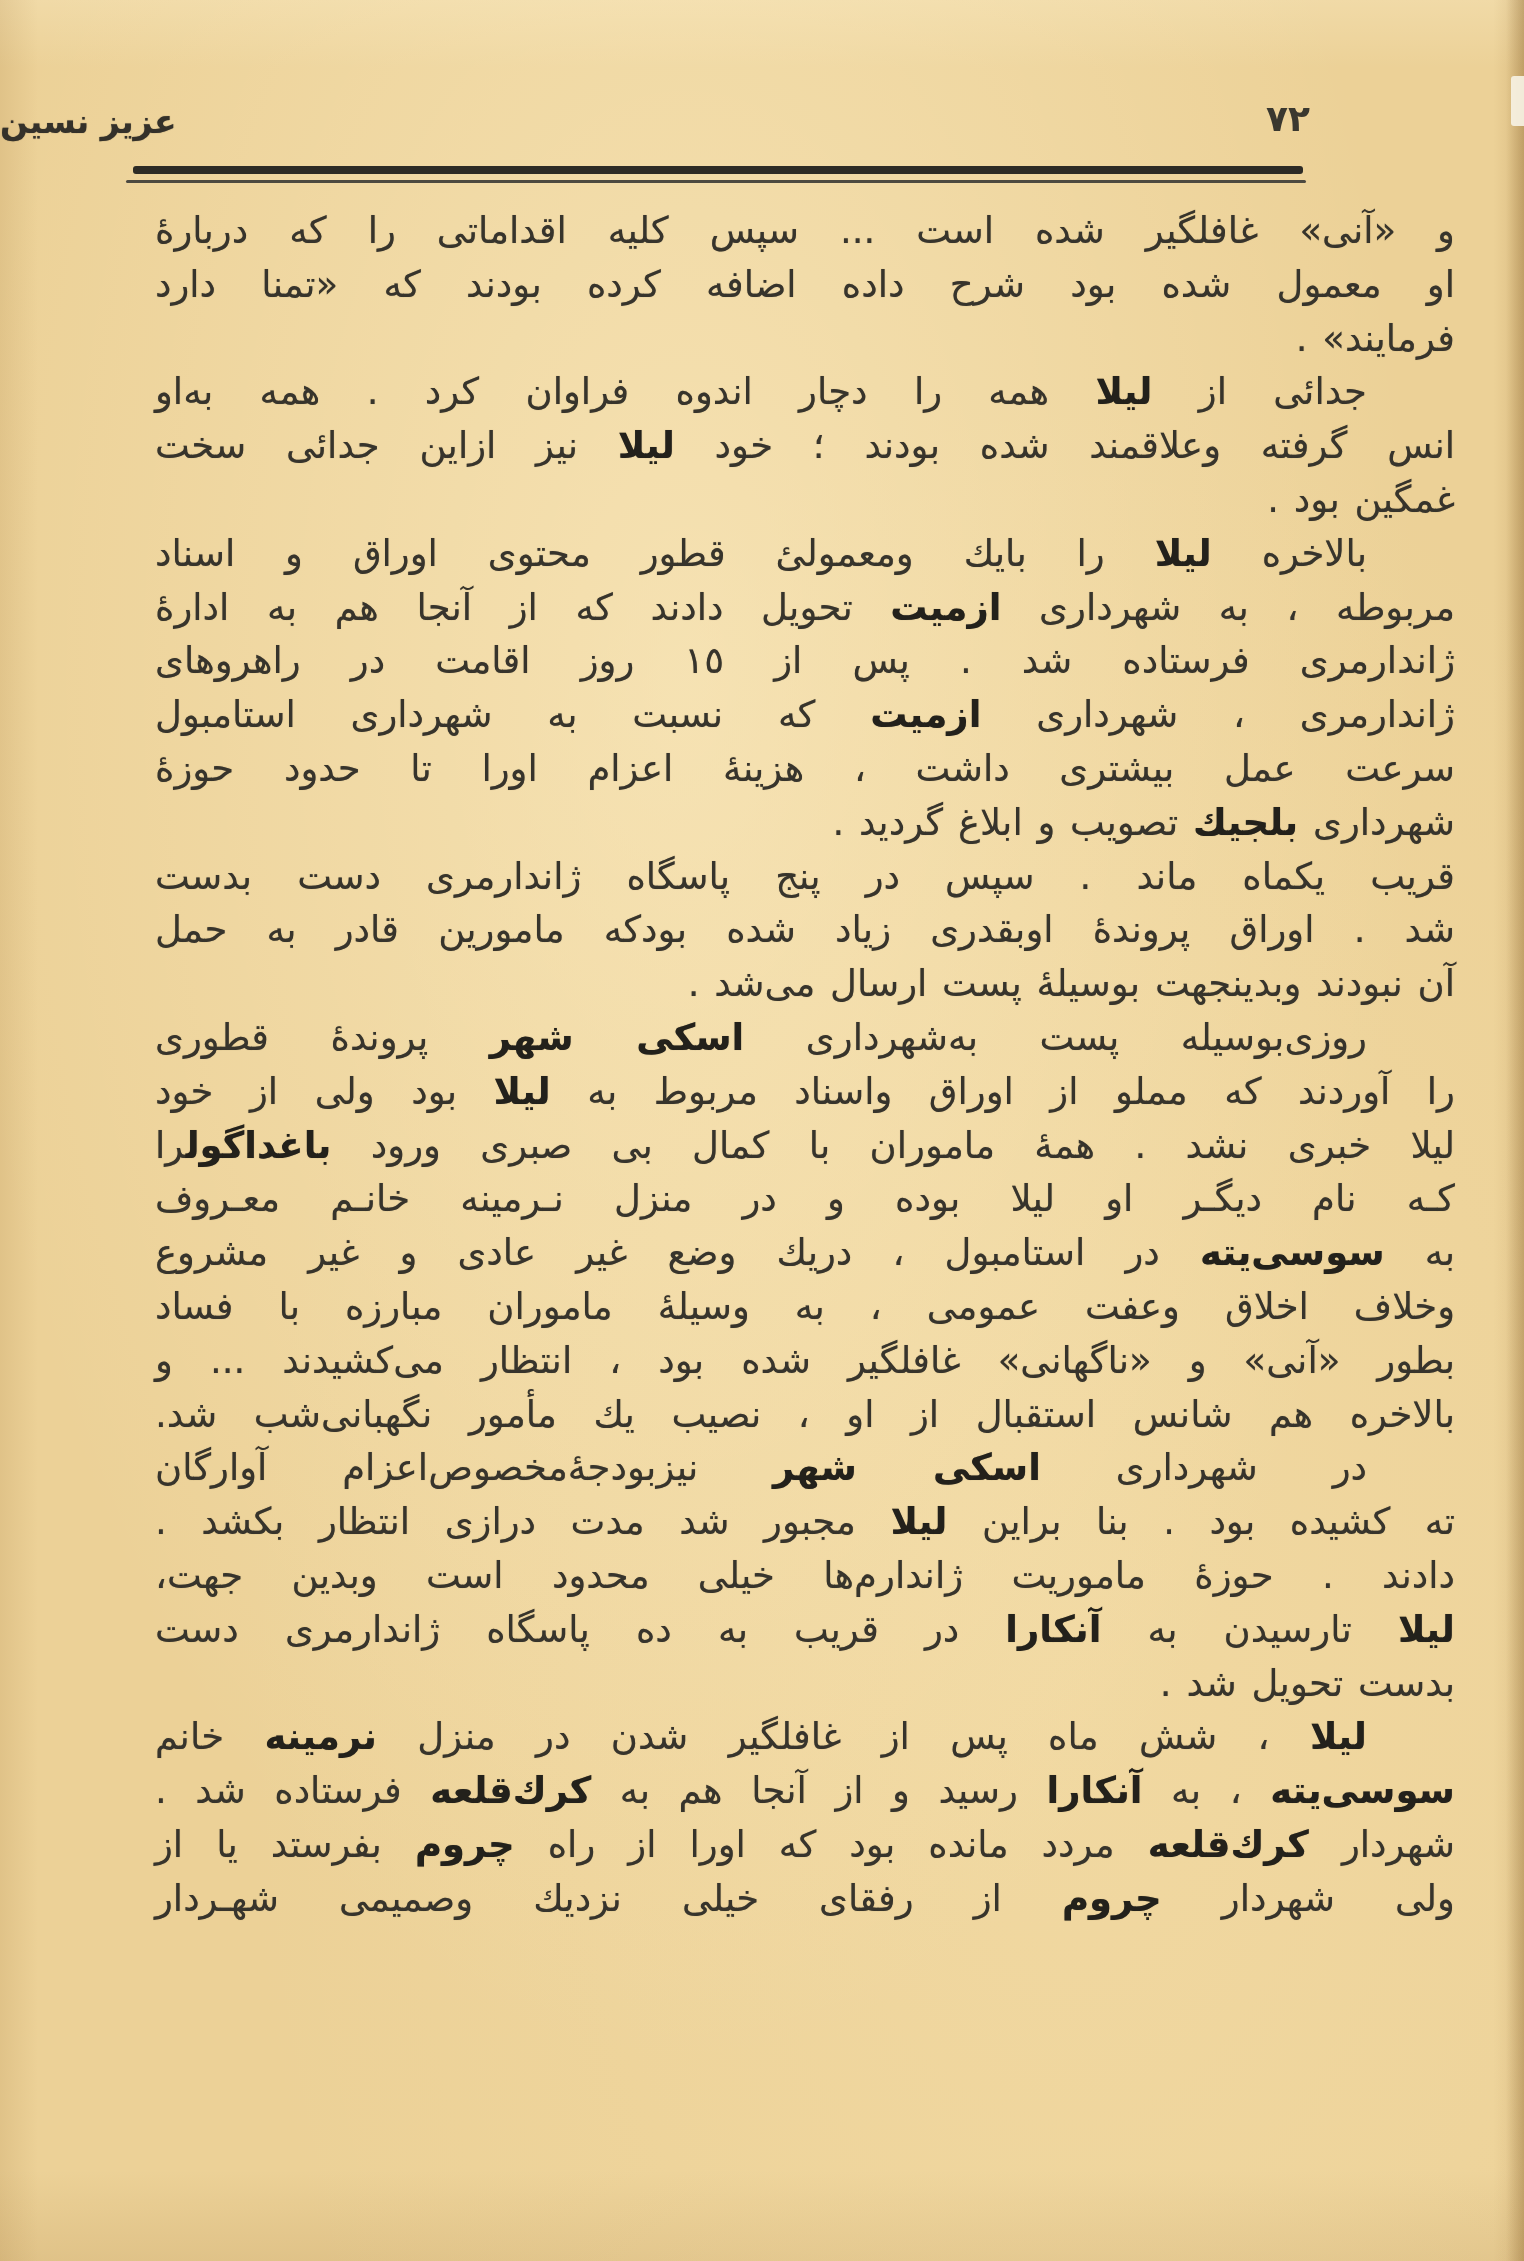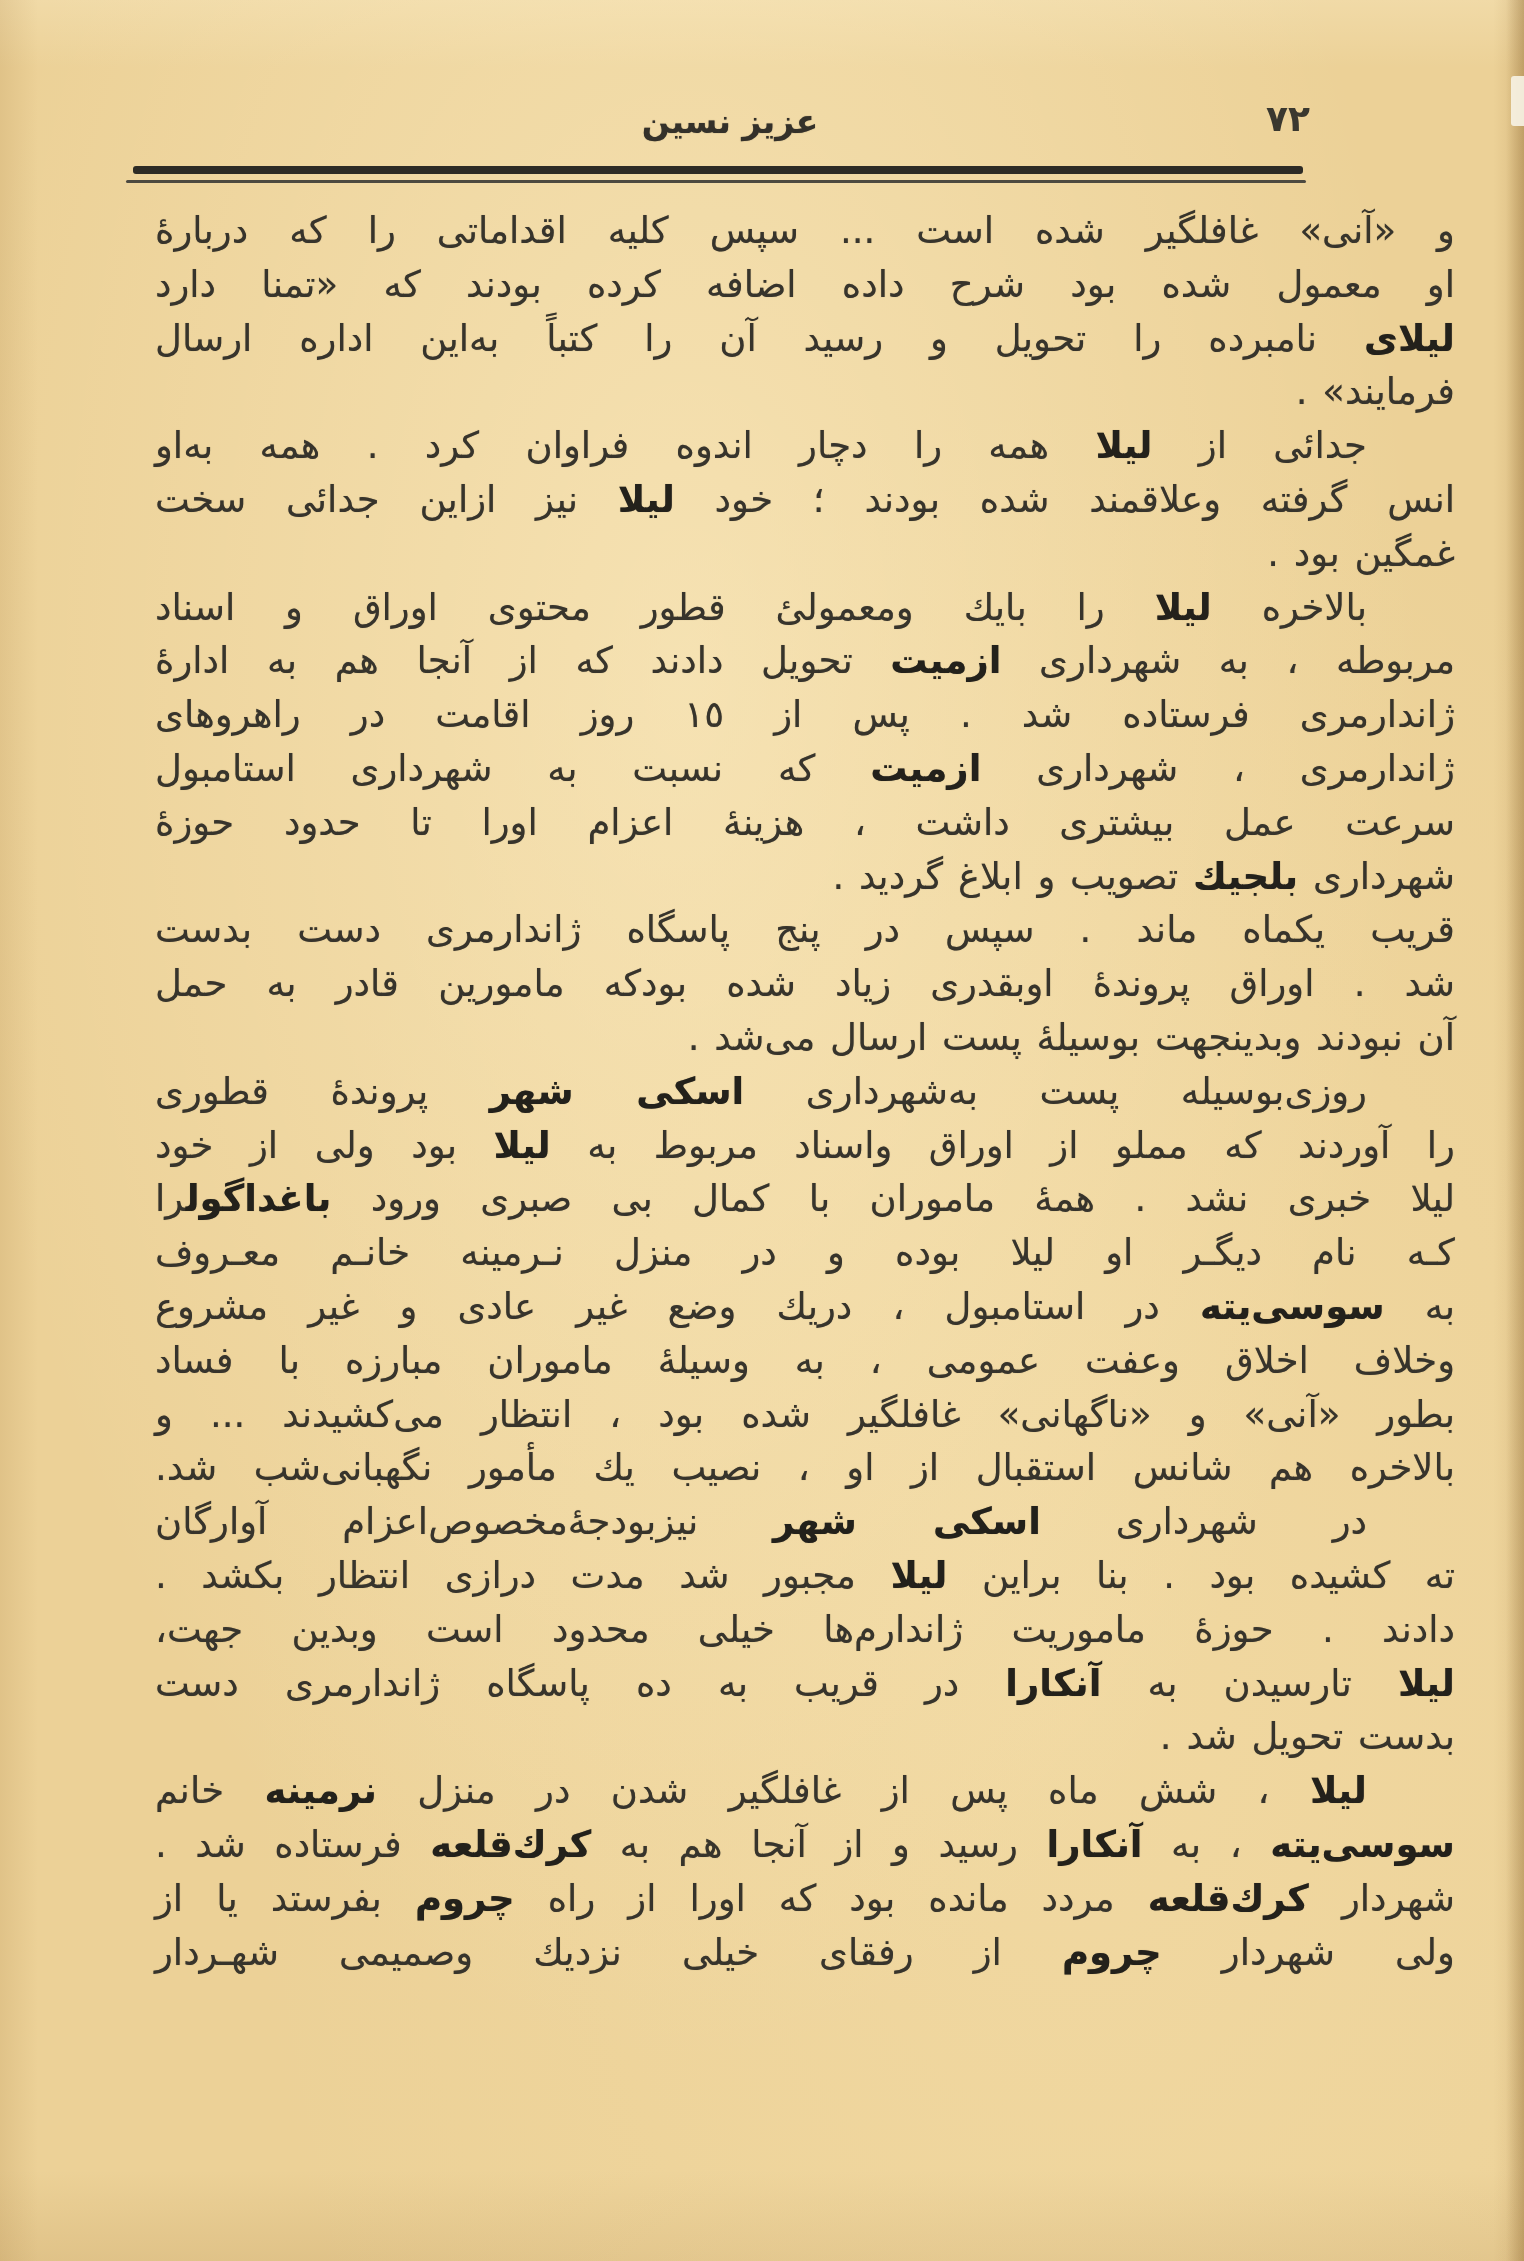--- a/index.html
+++ b/index.html
@@ -27,21 +27,21 @@
     position:absolute; top:76px; right:0; width:13px; height:50px;
     background:#f7f3e6; border-radius:3px 0 0 3px; opacity:.9;
   }
   .page-num{
     position:absolute; top:98px; right:214px;
     font-size:36px; font-weight:bold; color:#3a382f;
     letter-spacing:2px;
   }
   .header-title{
     position:absolute; top:102px; left:0; right:64px;
-    text-align:center; font-size:33px; font-weight:bold; color:#34312a;
+    text-align:left; font-size:33px; font-weight:bold; color:#34312a;
     text-shadow:0 0 1px rgba(40,35,25,.55);
   }
   .rule-thick{
     position:absolute; top:166px; left:133px; right:221px; height:8px;
     background:#2d2b25; border-radius:3px;
   }
   .rule-thin{
     position:absolute; top:180px; left:126px; right:218px; height:3px;
     background:#4d4a40; border-radius:2px;
   }
@@ -70,21 +70,20 @@
 
   <div class="page-num">٧٢</div>
   <div class="header-title">عزیز نسین</div>
 
   <div class="rule-thick"></div>
   <div class="rule-thin"></div>
 
   <div class="body-text">
       <div class="line"><span>و «آنی» غافلگیر شده است ... سپس کلیه اقداماتی را که دربارهٔ</span></div>
       <div class="line"><span>او معمول شده بود شرح داده اضافه کرده بودند که «تمنا دارد</span></div>
-      <div class="line"><span class="b">لیلای</span><span> نامبرده را تحویل و رسید آن را کتباً به‌این اداره ارسال</span></div>
       <div class="line end"><span>فرمایند» .</span></div>
       <div class="line indent"><span>جدائی از </span><span class="b">لیلا</span><span> همه را دچار اندوه فراوان کرد . همه به‌او</span></div>
       <div class="line"><span>انس گرفته وعلاقمند شده بودند ؛ خود </span><span class="b">لیلا</span><span> نیز ازاین جدائی سخت</span></div>
       <div class="line end"><span>غمگین بود .</span></div>
       <div class="line indent"><span>بالاخره </span><span class="b">لیلا</span><span> را بایك ومعمولیٔ قطور محتوی اوراق و اسناد</span></div>
       <div class="line"><span>مربوطه ، به شهرداری </span><span class="b">ازمیت</span><span> تحویل دادند که از آنجا هم به ادارهٔ</span></div>
       <div class="line"><span>ژاندارمری فرستاده شد . پس از ١٥ روز اقامت در راهروهای</span></div>
       <div class="line"><span>ژاندارمری ، شهرداری </span><span class="b">ازمیت</span><span> که نسبت به شهرداری استامبول</span></div>
       <div class="line"><span>سرعت عمل بیشتری داشت ، هزینهٔ اعزام اورا تا حدود حوزهٔ</span></div>
       <div class="line end"><span>شهرداری </span><span class="b">بلجیك</span><span> تصویب و ابلاغ گردید .</span></div>

